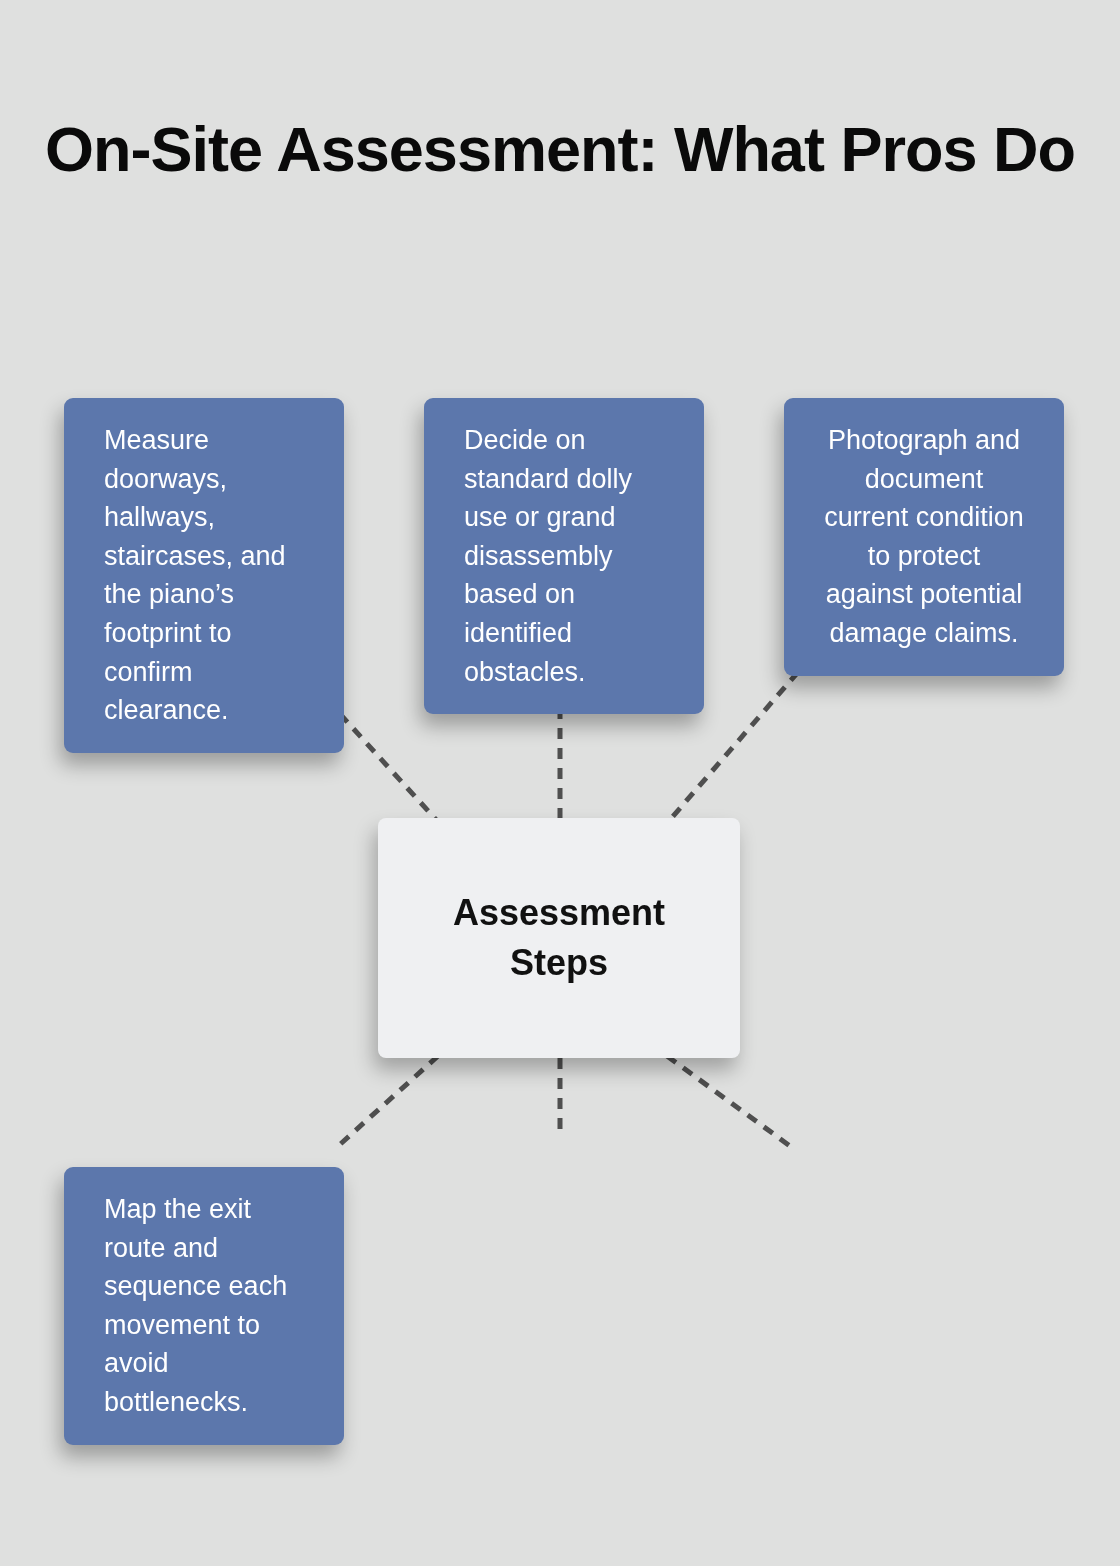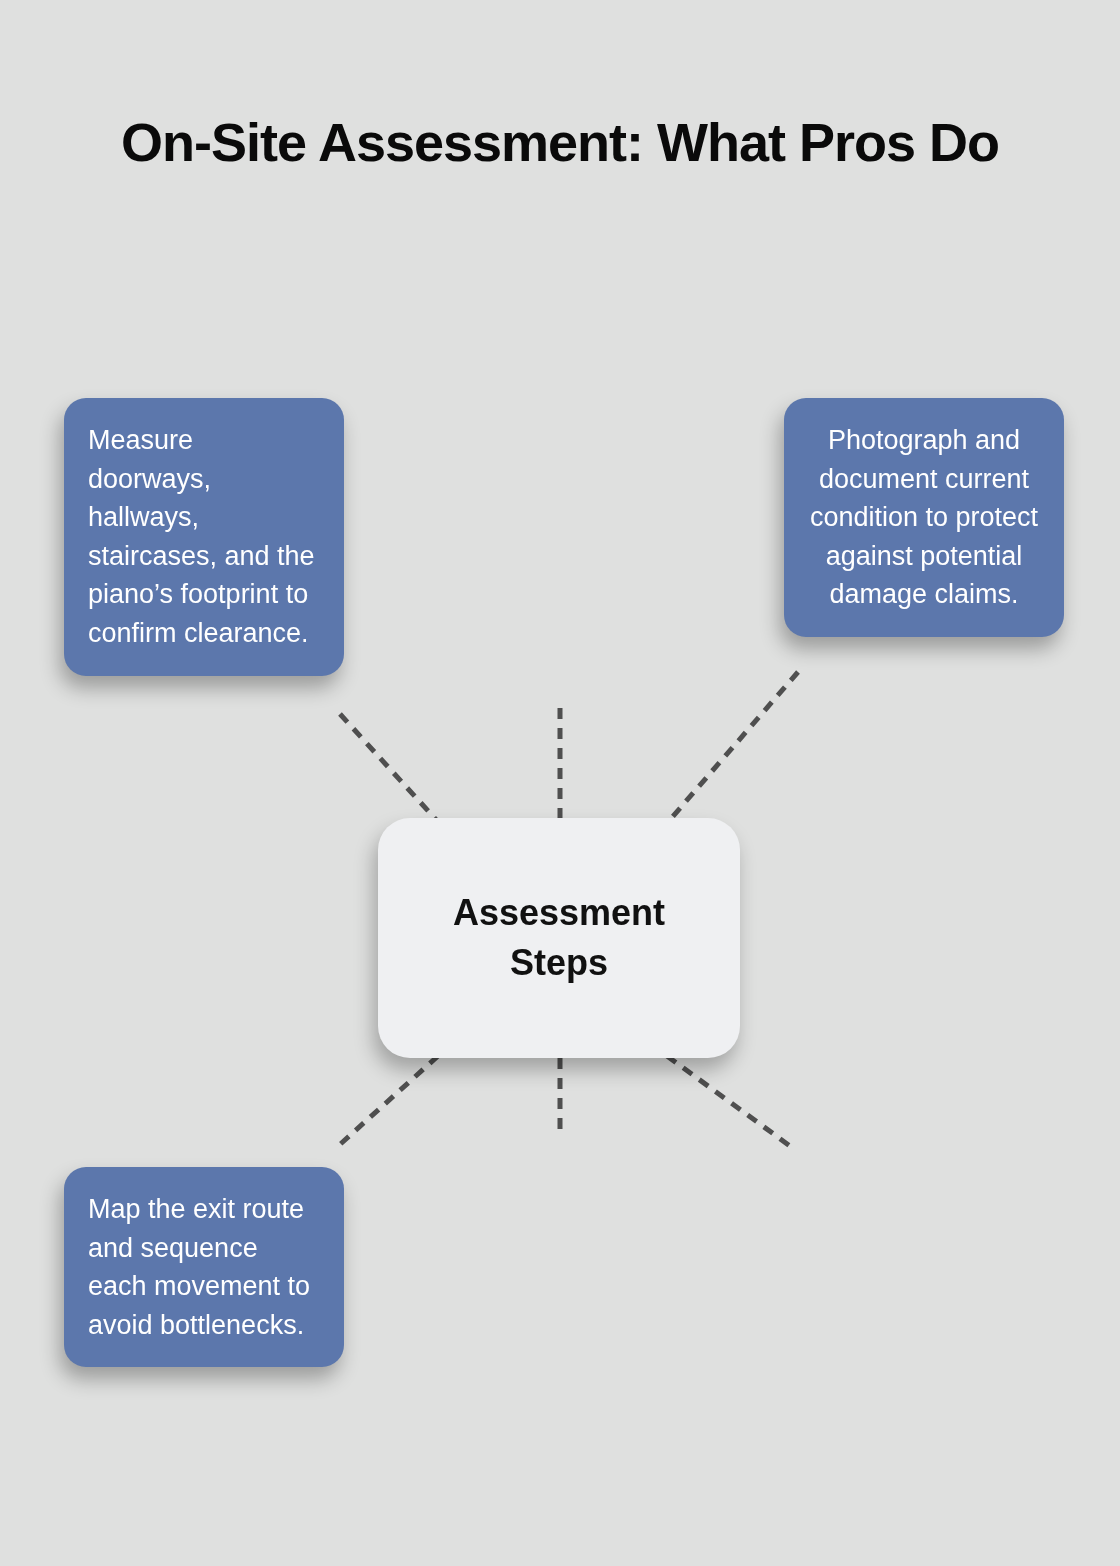--- a/index.html
+++ b/index.html
@@ -20,21 +20,21 @@
     background:var(--background);
     overflow:hidden;
     font-family:"Liberation Sans","DejaVu Sans",sans-serif;
   }
   .title{
     position:absolute;
     top:104px;
     left:30px;
     right:30px;
     text-align:center;
-    font-size:54px;
+    font-size:63px;
     font-weight:bold;
     letter-spacing:-1px;
     line-height:1.43;
     color:var(--title-text);
   }
   svg.connectors{
     position:absolute;
     left:0;top:0;
     width:1120px;height:1566px;
   }
@@ -42,39 +42,39 @@
     stroke:var(--connector);
     stroke-width:5;
     stroke-dasharray:11 9;
     fill:none;
   }
   .node{
     position:absolute;
     width:280px;
     background:var(--node-fill);
     color:var(--node-text);
-    border-radius:22px;
-    padding:23px 24px;
+    border-radius:9px;
+    padding:23px 40px;
     font-size:27px;
     line-height:1.43;
     box-shadow:-4px 12px 20px rgba(0,0,0,0.30);
   }
   .node.col-left{left:64px;}
   .node.col-mid{left:424px;}
   .node.col-right{left:784px;text-align:center;}
   .node.row-top{top:398px;}
   .node.row-bottom{top:1133px;margin-top:34px;}
   .center-node{
     position:absolute;
     left:378px;
     top:818px;
     width:362px;
     height:240px;
     background:var(--center-fill);
-    border-radius:32px;
+    border-radius:8px;
     display:flex;
     align-items:center;
     justify-content:center;
     text-align:center;
     padding:0 56px;
     font-size:36px;
     font-weight:bold;
     line-height:1.4;
     color:var(--center-text);
     box-shadow:-4px 12px 20px rgba(0,0,0,0.28);
@@ -90,19 +90,20 @@
   <svg class="connectors" viewBox="0 0 1120 1566" xmlns="http://www.w3.org/2000/svg">
     <line class="connector" x1="340" y1="714" x2="440" y2="824"></line>
     <line class="connector" x1="560" y1="708" x2="560" y2="820"></line>
     <line class="connector" x1="798" y1="672" x2="668" y2="822"></line>
     <line class="connector" x1="438" y1="1056" x2="336" y2="1148"></line>
     <line class="connector" x1="560" y1="1058" x2="560" y2="1132"></line>
     <line class="connector" x1="667" y1="1056" x2="790" y2="1146"></line>
   </svg>
 
   <div class="node col-left row-top">Measure doorways, hallways, staircases, and the piano’s footprint to confirm clearance.</div>
+  <div class="node col-mid row-top">Decide on standard dolly use or grand disassembly based on identified obstacles.</div>
   <div class="node col-right row-top">Photograph and document current condition to protect against potential damage claims.</div>
 
   <div class="center-node">Assessment Steps</div>
 
   <div class="node col-left row-bottom">Map the exit route and sequence each movement to avoid bottlenecks.</div>
 
 </div>
 
 </body></html>

